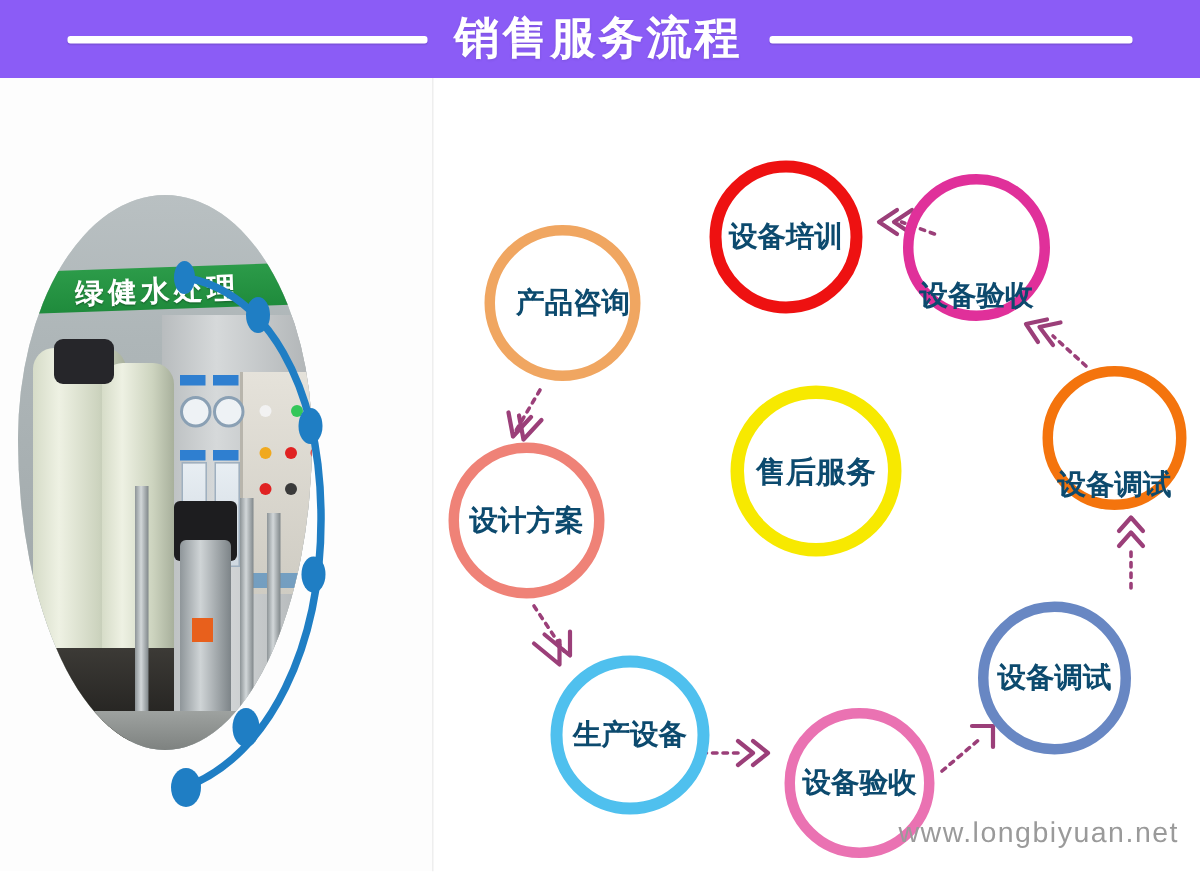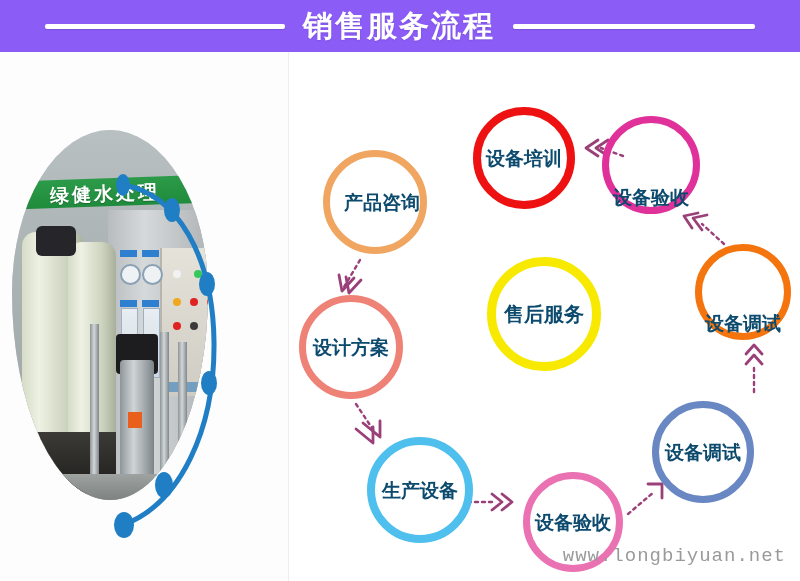--- a/index.html
+++ b/index.html
@@ -254,21 +254,21 @@
   }
   .arrows { position: absolute; left:0; top:0; width: 512px; height: 529px; }
 
   .watermark {
     position: absolute;
     right: 14px;
     bottom: 14px;
     color: #9a9a9a;
     font-size: 19px;
     letter-spacing: 1px;
-    font-family: Liberation Mono, monospace;
+    font-family: Liberation Sans, sans-serif;
     white-space: nowrap;
   }
 </style>
 </head>
 <body>
 
 <div id="root">
 
   <div class="header">
     <div class="header-rule left"></div>

